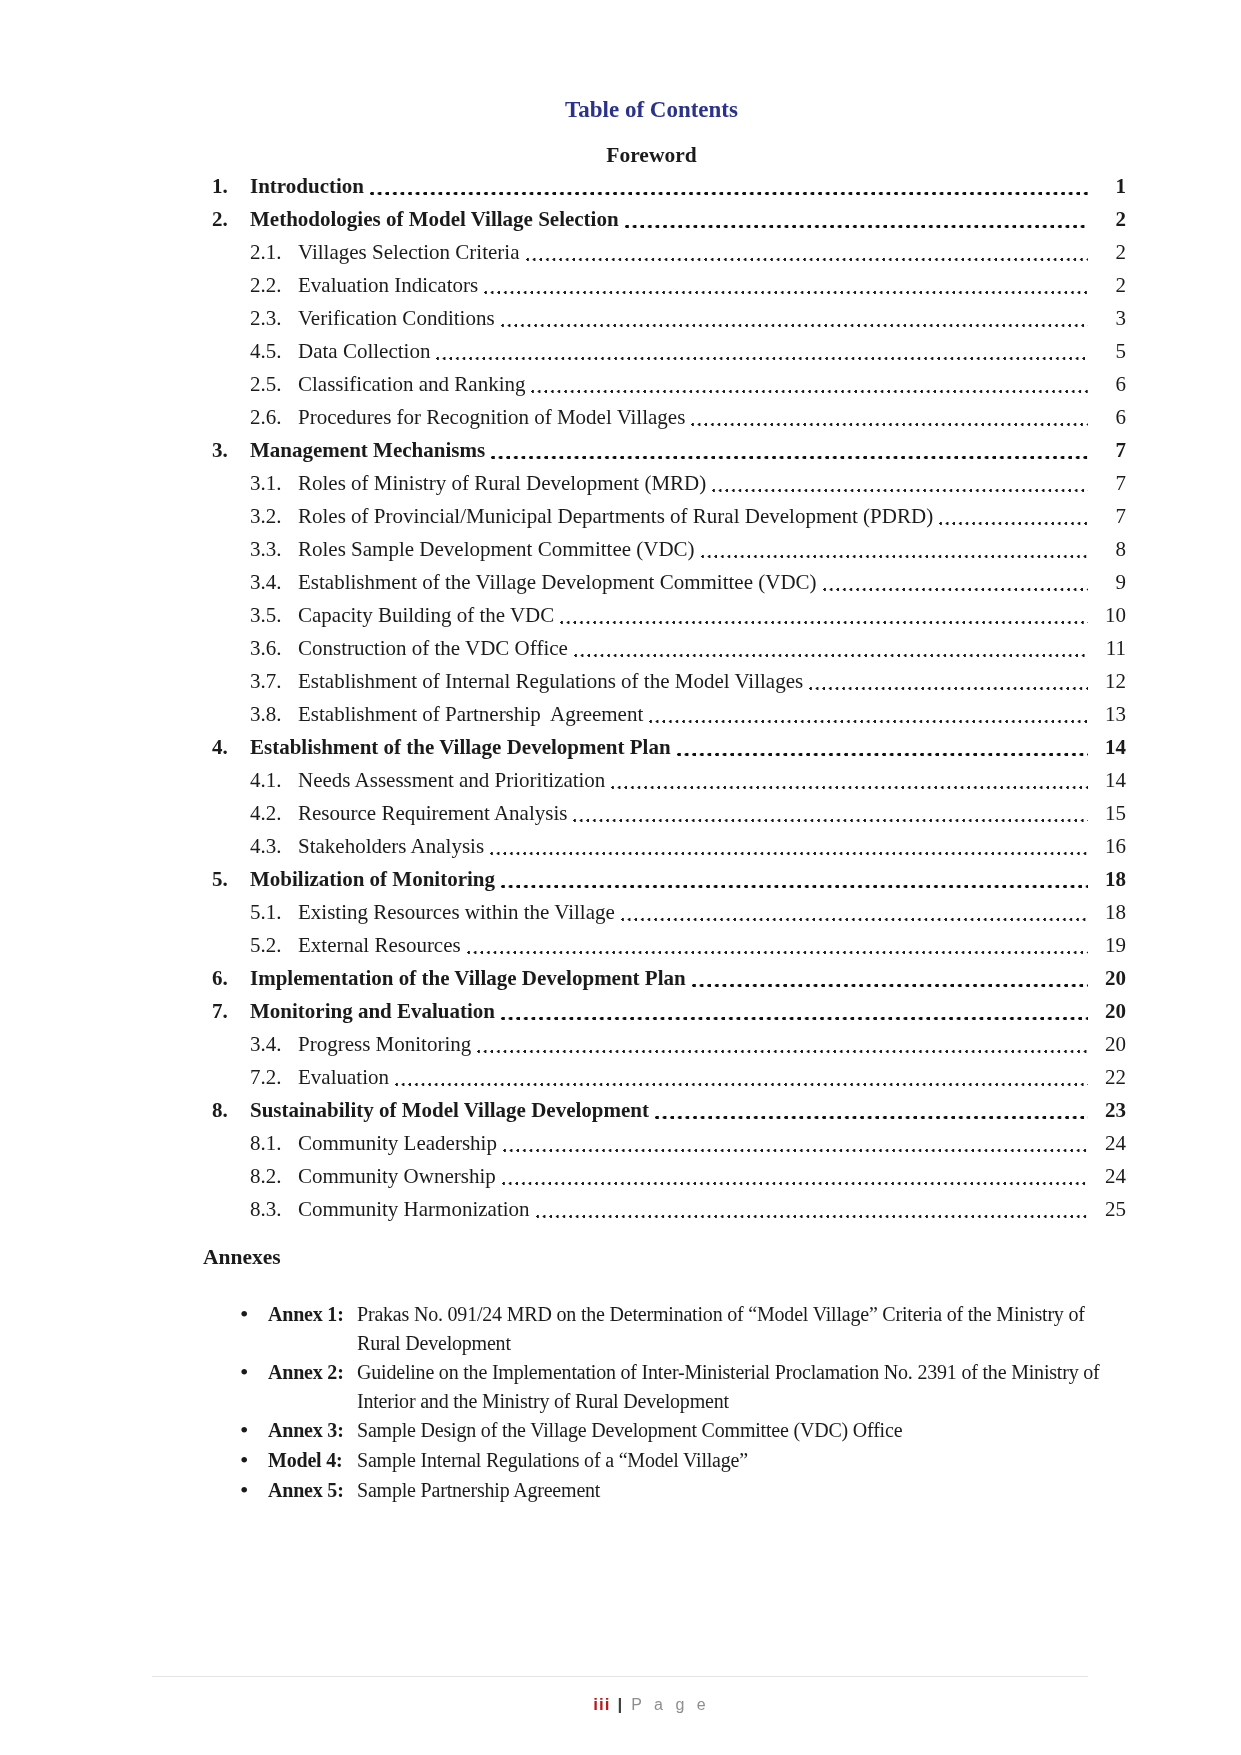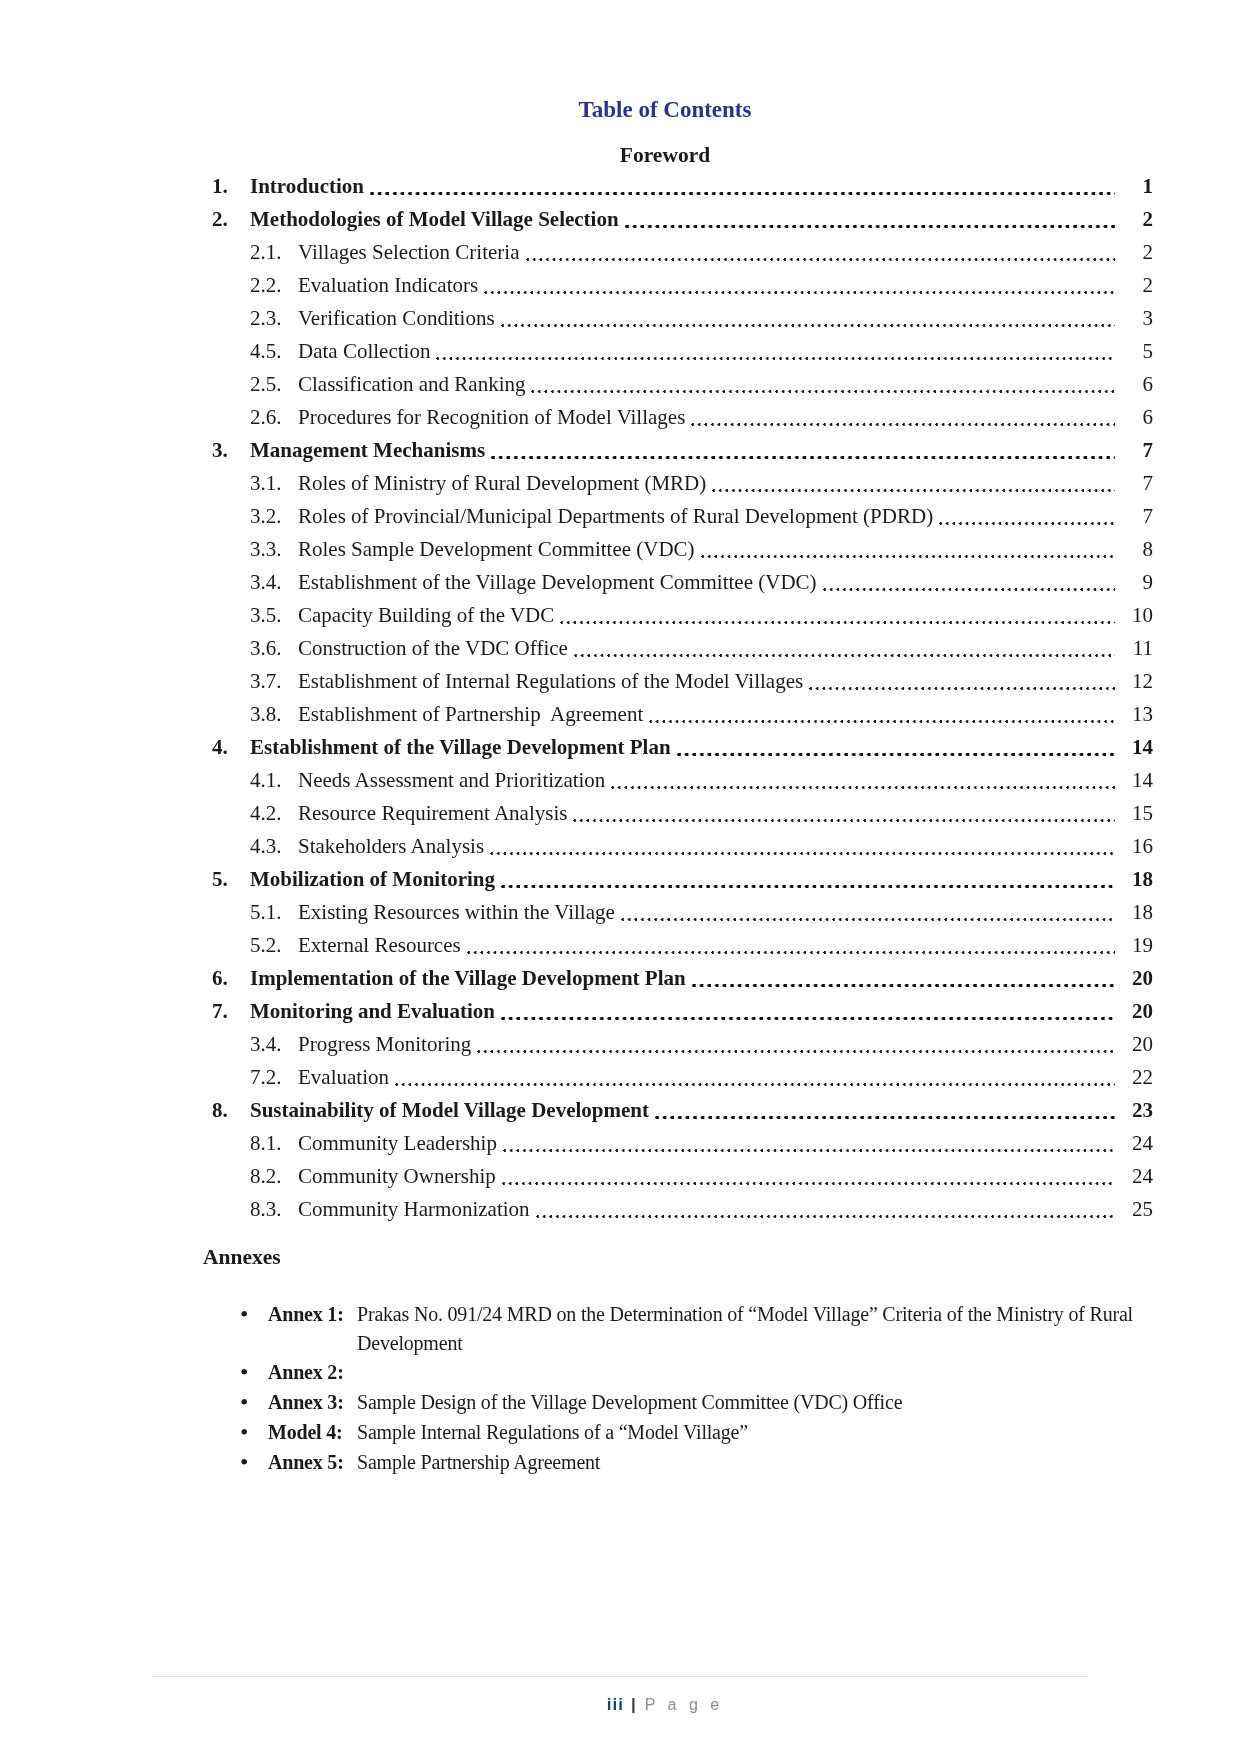--- a/index.html
+++ b/index.html
@@ -5,21 +5,21 @@
   :root{
     --title-color:#2B3389;
     --text-color:#1b1b1b;
     --footer-gray:#8e8e8e;
     --rule-color:#e4e4e4;
   }
   html,body{margin:0;padding:0;background:#ffffff;}
   .page{
     box-sizing:border-box;
     width:1241px;height:1755px;
-    padding:96px 88px 40px 177px;
+    padding:96px 115px 40px 177px;
     display:flex;flex-direction:column;
     font-family:"Liberation Serif","DejaVu Serif",serif;
     color:var(--text-color);
   }
   .doc-title{
     font-size:23px;font-weight:bold;line-height:28px;
     color:var(--title-color);
     text-align:center;margin:0 0 16px 0;
   }
   .foreword{font-size:21.5px;font-weight:bold;line-height:30px;text-align:center;}
@@ -47,21 +47,21 @@
   .bullet{flex:none;width:28px;}
   .bullet::before{content:"•";font-size:24px;line-height:29px;}
   .annex-label{flex:none;width:89px;font-weight:bold;}
   .annex-text{flex:1;}
   .footer-area{margin-top:auto;}
   .footer-rule{height:1px;background:var(--rule-color);width:936px;margin-left:-25px;}
   .page-footer{
     text-align:center;padding:18px 0 0 0;
     font-family:"Liberation Sans","DejaVu Sans",sans-serif;
   }
-  .page-footer .roman{font-weight:bold;color:#0c4a6e;font-size:17px;letter-spacing:1px;}
+  .page-footer .roman{font-weight:bold;color:#b91c1c;font-size:17px;letter-spacing:1px;}
   .page-footer .sep{font-weight:bold;color:#3d3d3d;font-size:17px;margin:0 9px 0 7px;}
   .page-footer .word{color:var(--footer-gray);font-size:16px;letter-spacing:4px;}
 </style>
 </head>
 <body>
 
 <div class="page">
 
   <h1 class="doc-title">Table of Contents</h1>
 
@@ -266,20 +266,21 @@
 
   <ul class="annex-list" id="annex-list">
       <li class="annex-item">
         <span class="bullet"></span>
         <span class="annex-label">Annex 1:</span>
         <div class="annex-text">Prakas No. 091/24 MRD on the Determination of “Model Village” Criteria of the Ministry of Rural Development</div>
       </li>
       <li class="annex-item">
         <span class="bullet"></span>
         <span class="annex-label">Annex 2:</span>
+        <div class="annex-text">Guideline on the Implementation of Inter-Ministerial Proclamation No. 2391 of the Ministry of Interior and the Ministry of Rural Development</div>
       </li>
       <li class="annex-item">
         <span class="bullet"></span>
         <span class="annex-label">Annex 3:</span>
         <div class="annex-text">Sample Design of the Village Development Committee (VDC) Office</div>
       </li>
       <li class="annex-item">
         <span class="bullet"></span>
         <span class="annex-label">Model 4:</span>
         <div class="annex-text">Sample Internal Regulations of a “Model Village”</div>

